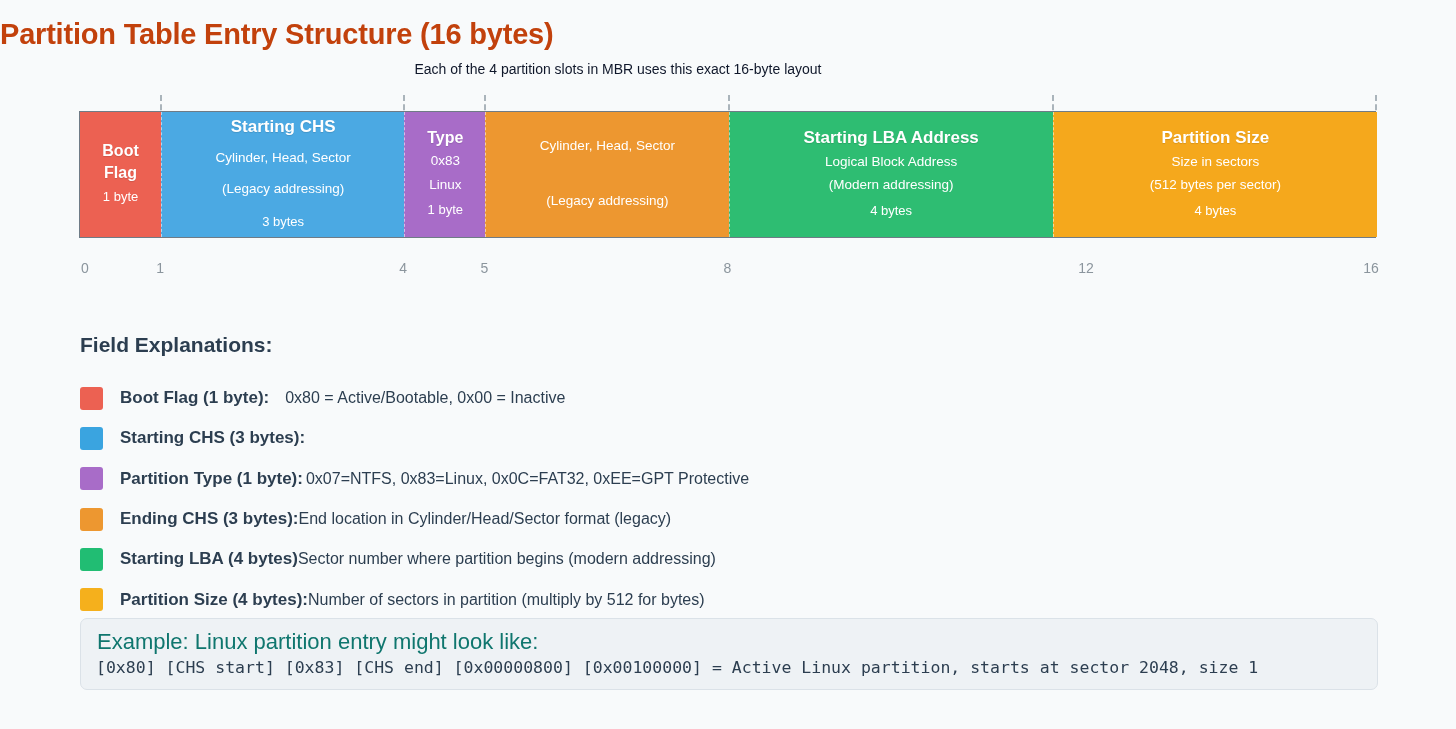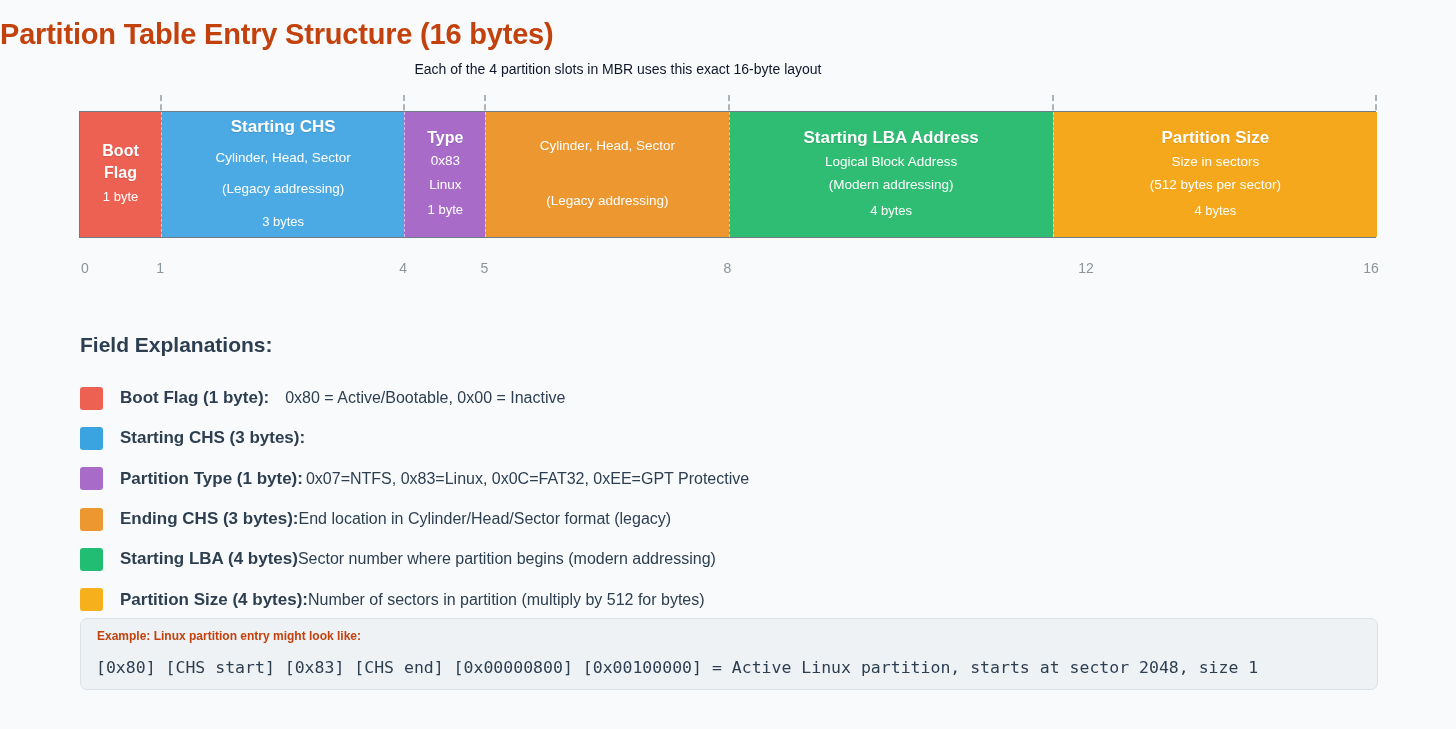--- a/index.html
+++ b/index.html
@@ -174,23 +174,23 @@
     height: 72px;
     background: #eef2f5;
     border: 1px solid #dbe2e8;
     border-radius: 7px;
     box-sizing: border-box;
   }
   .example-title {
     position: absolute;
     left: 16px;
     top: 10px;
-    font-size: 12px;
-    font-weight: bold;
-    color: #c2410c;
+    font-size: 22px;
+    font-weight: normal;
+    color: #0f766e;
     white-space: nowrap;
   }
   .example-code {
     position: absolute;
     left: 16px;
     top: 40px;
     font-family: "DejaVu Sans Mono", monospace;
     font-size: 16.5px;
     color: #2c3e50;
     white-space: nowrap;

